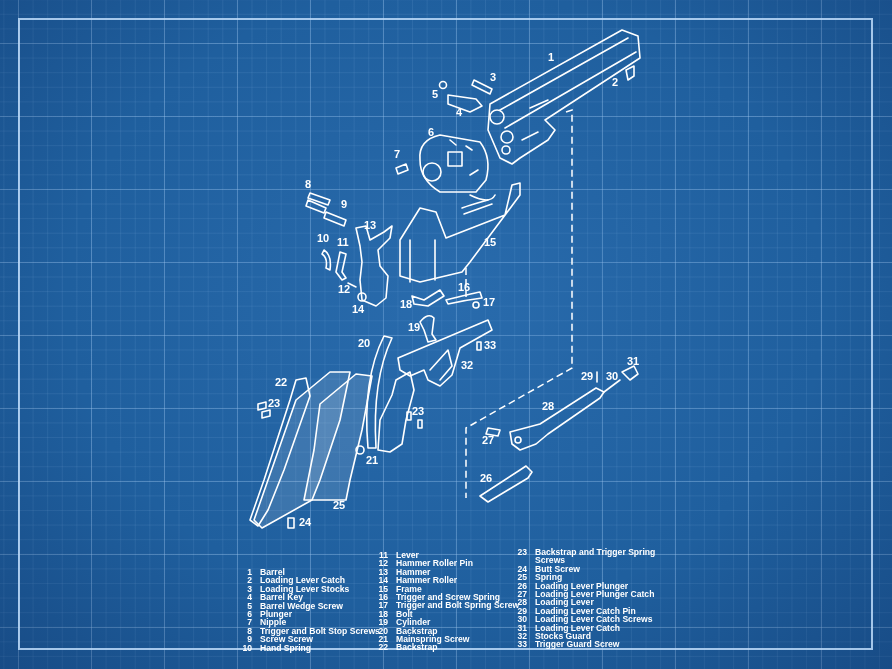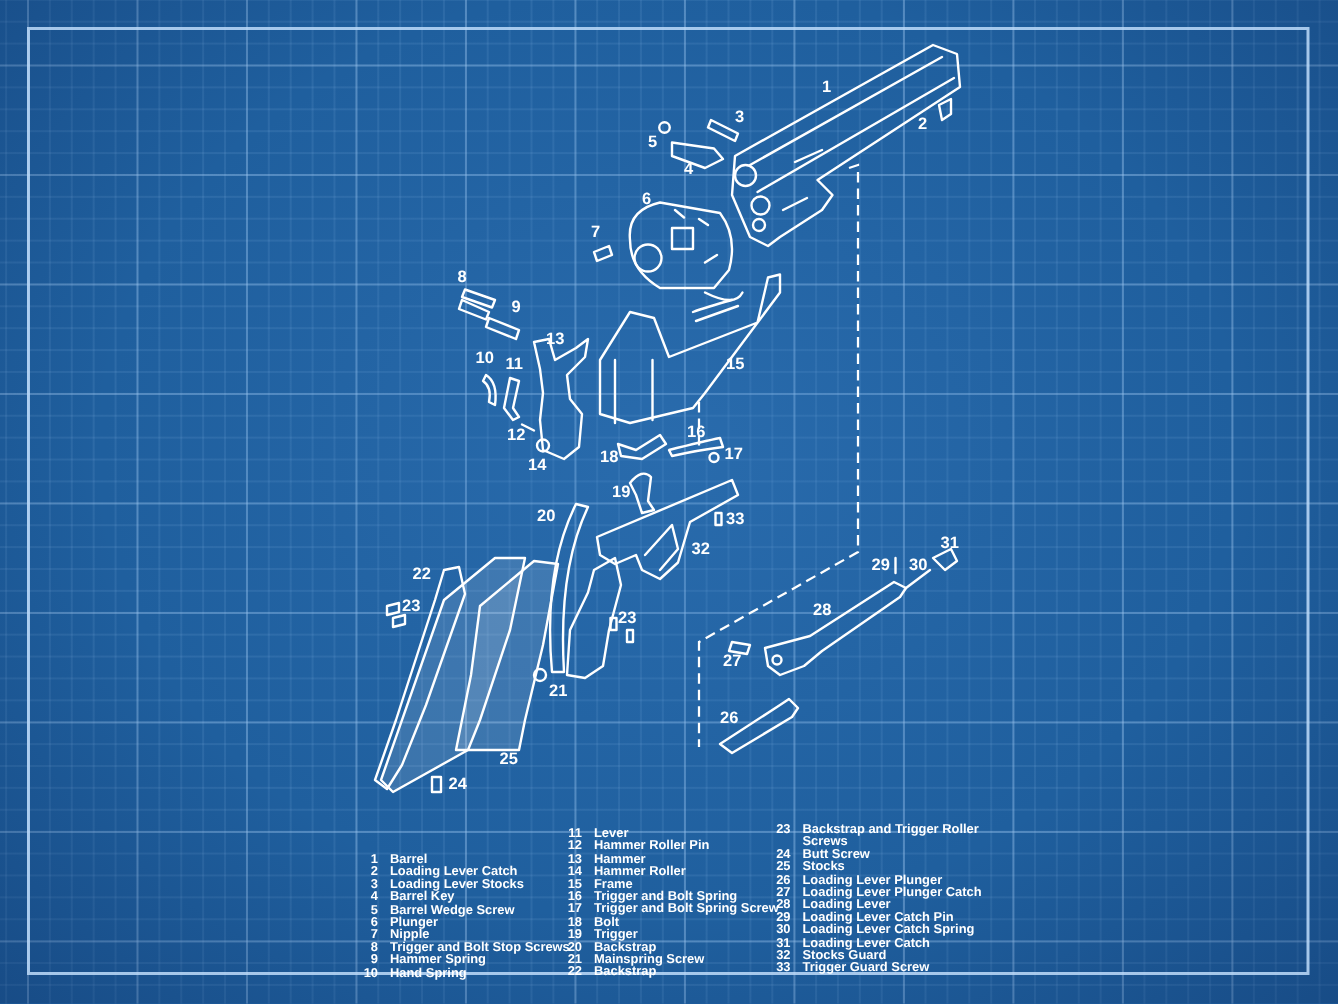--- a/index.html
+++ b/index.html
@@ -191,21 +191,21 @@
   <div class="row">
       <span class="num">7</span>
       <span>Nipple</span>
     </div>
   <div class="row">
       <span class="num">8</span>
       <span>Trigger and Bolt Stop Screws</span>
     </div>
   <div class="row">
       <span class="num">9</span>
-      <span>Hammer Spring</span>
+      <span>Screw Screw</span>
     </div>
   <div class="row">
       <span class="num">10</span>
       <span>Hand Spring</span>
     </div>
 </div>
 
 <div class="legend" style="left:374px; top:551px;">
   <div class="row">
       <span class="num">11</span>
@@ -222,83 +222,83 @@
   <div class="row">
       <span class="num">14</span>
       <span>Hammer Roller</span>
     </div>
   <div class="row">
       <span class="num">15</span>
       <span>Frame</span>
     </div>
   <div class="row">
       <span class="num">16</span>
-      <span>Trigger and Bolt Spring</span>
+      <span>Trigger and Screw Spring</span>
     </div>
   <div class="row">
       <span class="num">17</span>
       <span>Trigger and Bolt Spring Screw</span>
     </div>
   <div class="row">
       <span class="num">18</span>
       <span>Bolt</span>
     </div>
   <div class="row">
       <span class="num">19</span>
-      <span>Trigger</span>
+      <span>Cylinder</span>
     </div>
   <div class="row">
       <span class="num">20</span>
       <span>Backstrap</span>
     </div>
   <div class="row">
       <span class="num">21</span>
       <span>Mainspring Screw</span>
     </div>
   <div class="row">
       <span class="num">22</span>
       <span>Backstrap</span>
     </div>
 </div>
 
 <div class="legend" style="left:513px; top:548px;">
   <div class="row">
       <span class="num">23</span>
-      <span>Backstrap and Trigger Roller</span>
+      <span>Backstrap and Trigger Spring</span>
     </div>
   <div class="row cont">
       <span>Screws</span>
     </div>
   <div class="row">
       <span class="num">24</span>
       <span>Butt Screw</span>
     </div>
   <div class="row">
       <span class="num">25</span>
-      <span>Stocks</span>
+      <span>Spring</span>
     </div>
   <div class="row">
       <span class="num">26</span>
       <span>Loading Lever Plunger</span>
     </div>
   <div class="row">
       <span class="num">27</span>
       <span>Loading Lever Plunger Catch</span>
     </div>
   <div class="row">
       <span class="num">28</span>
       <span>Loading Lever</span>
     </div>
   <div class="row">
       <span class="num">29</span>
       <span>Loading Lever Catch Pin</span>
     </div>
   <div class="row">
       <span class="num">30</span>
-      <span>Loading Lever Catch Spring</span>
+      <span>Loading Lever Catch Screws</span>
     </div>
   <div class="row">
       <span class="num">31</span>
       <span>Loading Lever Catch</span>
     </div>
   <div class="row">
       <span class="num">32</span>
       <span>Stocks Guard</span>
     </div>
   <div class="row">

